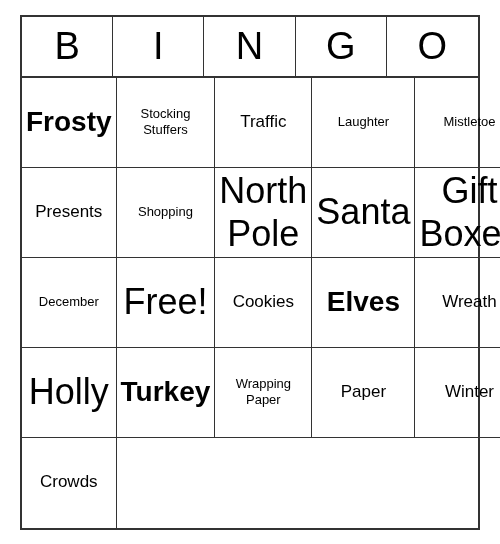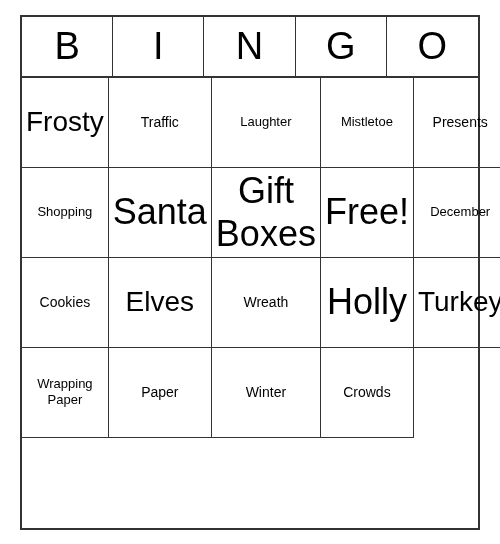--- a/index.html
+++ b/index.html
@@ -67,53 +67,56 @@
 
     .bingo-cell:nth-child(n+21) {
       border-bottom: none;
     }
 
     .size-small {
       font-size: 13px;
     }
 
     .size-medium {
-      font-size: 14px;
+      font-size: 17px;
     }
 
     .size-large {
       font-size: 28px;
+      font-weight: bold;
     }
 
     .size-xlarge {
       font-size: 36px;
     }
   </style>
 </head>
 <body>
 
 <div class="bingo-card">
   <div class="bingo-header">
   <div class="bingo-header-cell">B</div>
       <div class="bingo-header-cell">I</div>
       <div class="bingo-header-cell">N</div>
       <div class="bingo-header-cell">G</div>
       <div class="bingo-header-cell">O</div>
     </div>
   <div class="bingo-grid">
   <div class="bingo-cell size-large">Frosty</div>
+      <div class="bingo-cell size-small">Stocking Stuffers</div>
       <div class="bingo-cell size-medium">Traffic</div>
       <div class="bingo-cell size-small">Laughter</div>
       <div class="bingo-cell size-small">Mistletoe</div>
       <div class="bingo-cell size-medium">Presents</div>
       <div class="bingo-cell size-small">Shopping</div>
+      <div class="bingo-cell size-xlarge">North Pole</div>
       <div class="bingo-cell size-xlarge">Santa</div>
       <div class="bingo-cell size-xlarge">Gift Boxes</div>
+      <div class="bingo-cell size-small">December</div>
       <div class="bingo-cell size-xlarge">Free!</div>
-      <div class="bingo-cell size-small">December</div>
       <div class="bingo-cell size-medium">Cookies</div>
       <div class="bingo-cell size-large">Elves</div>
       <div class="bingo-cell size-medium">Wreath</div>
       <div class="bingo-cell size-xlarge">Holly</div>
       <div class="bingo-cell size-large">Turkey</div>
       <div class="bingo-cell size-small">Wrapping Paper</div>
       <div class="bingo-cell size-medium">Paper</div>
       <div class="bingo-cell size-medium">Winter</div>
       <div class="bingo-cell size-medium">Crowds</div>
     </div>

